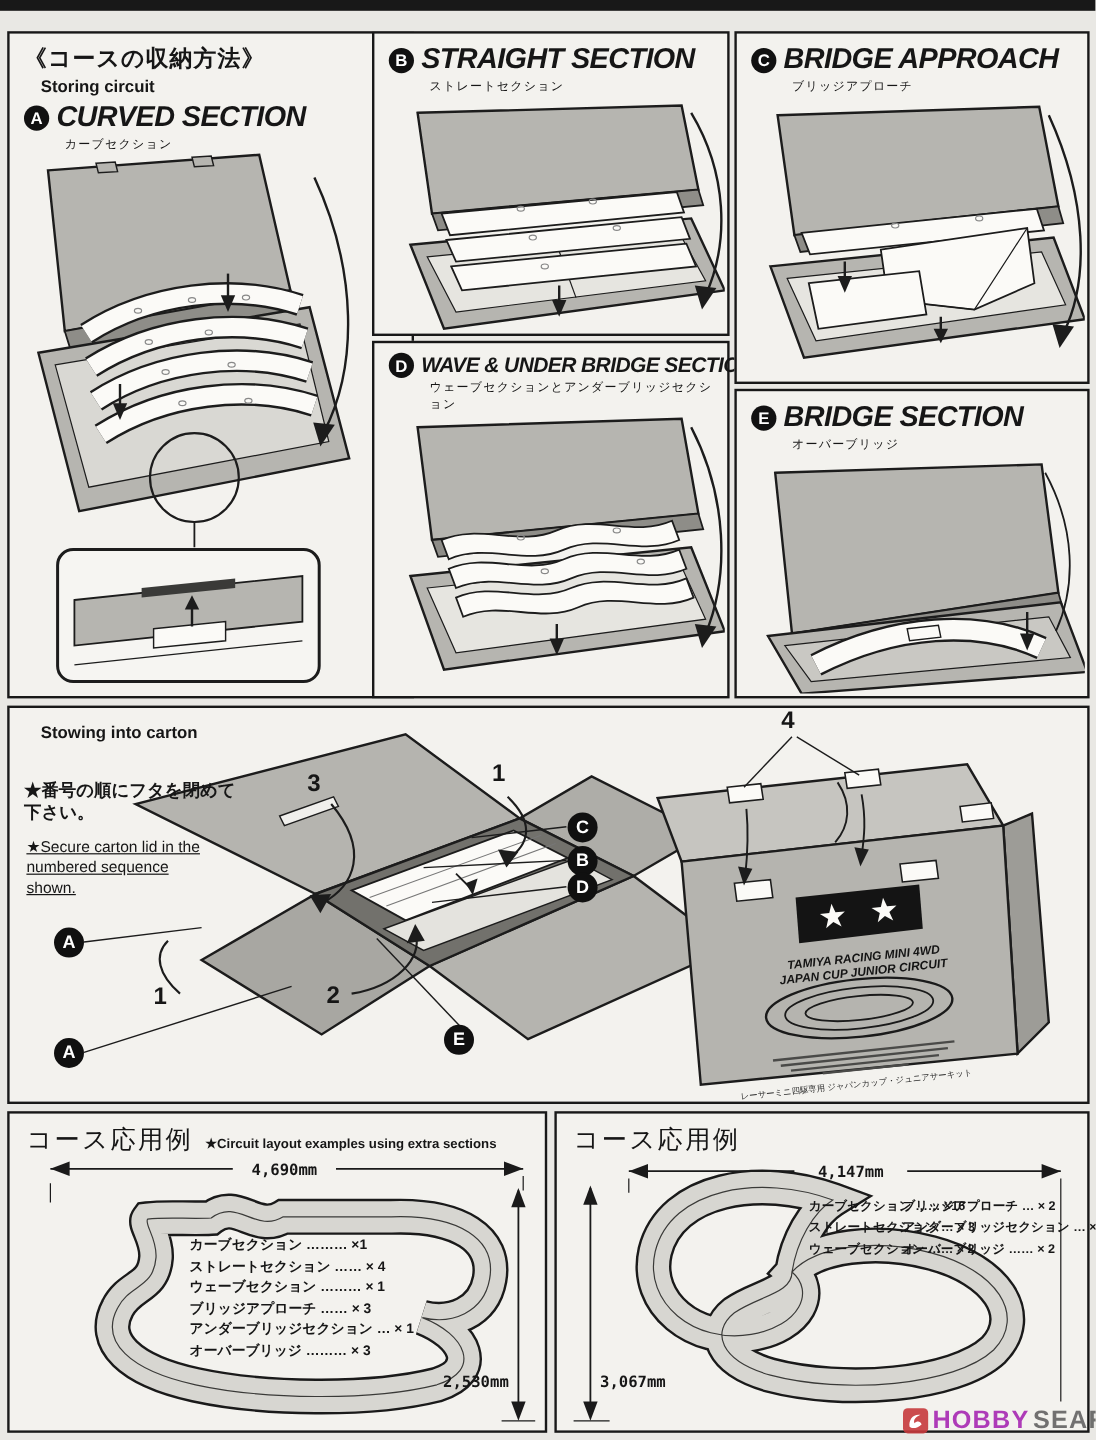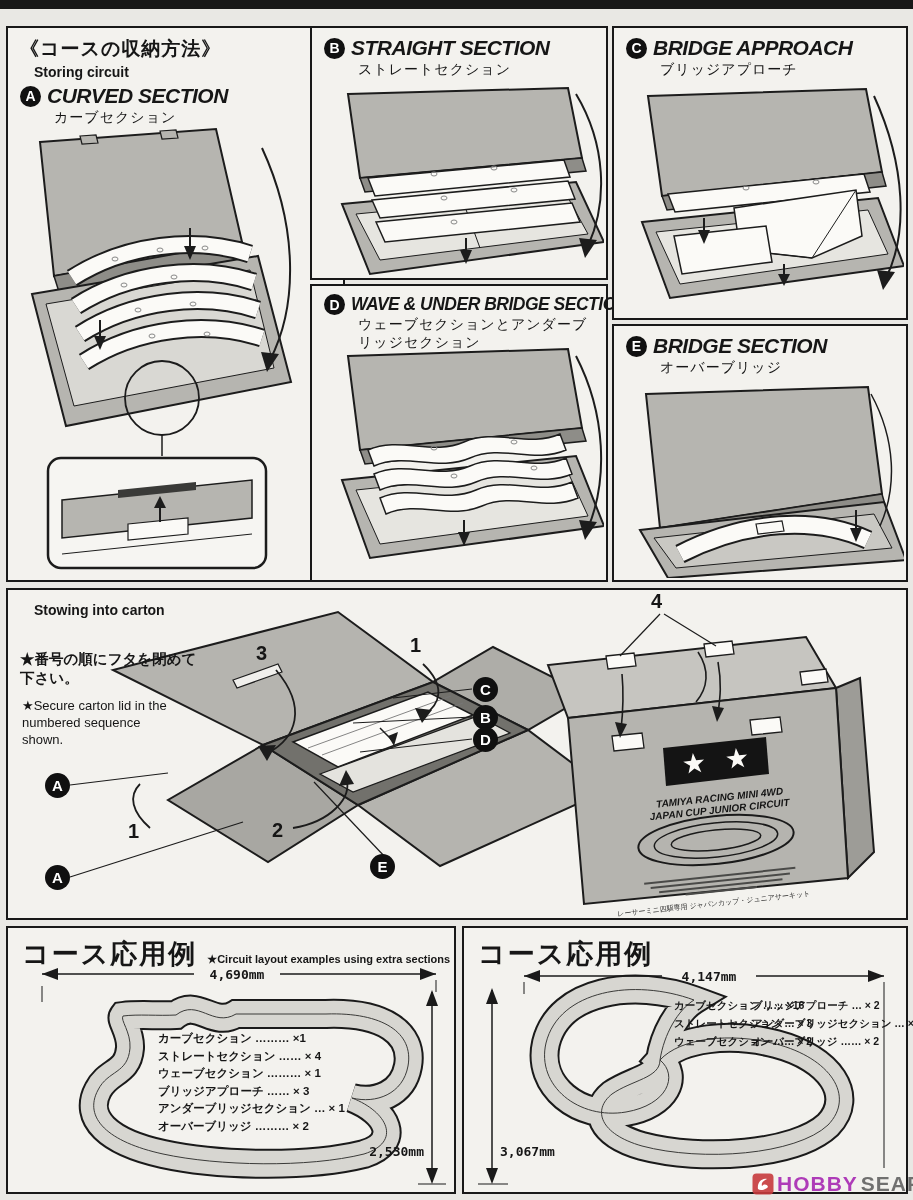--- a/index.html
+++ b/index.html
@@ -14,36 +14,36 @@
   }
   .pad{padding:8px 12px;}
   .jp-big{font-size:19px;font-weight:bold;letter-spacing:1px;}
   .en-sub{font-size:14px;font-weight:bold;margin:2px 0 0 14px;}
   .sec-head{display:flex;align-items:center;gap:6px;margin-top:4px;}
   .badge{
     min-width:21px;height:21px;border-radius:50%;background:#111;color:#fff;
     font-size:14px;font-weight:bold;display:inline-flex;align-items:center;justify-content:center;
     flex:0 0 21px;
   }
-  .sec-title{font-style:italic;font-weight:bold;font-size:21px;letter-spacing:-0.5px;white-space:nowrap;}
+  .sec-title{font-style:italic;font-weight:bold;font-size:24px;letter-spacing:-0.5px;white-space:nowrap;}
   .sec-title.small{font-size:17.5px;}
-  .sec-sub{font-size:14px;margin:1px 0 0 34px;letter-spacing:1px;}
+  .sec-sub{font-size:10px;margin:1px 0 0 34px;letter-spacing:1px;}
   .illu{position:absolute;left:2px;right:2px;bottom:2px;}
   .callout{
     position:absolute;width:25px;height:25px;border-radius:50%;background:#101010;color:#fff;
     font-size:15px;font-weight:bold;display:flex;align-items:center;justify-content:center;z-index:3;
   }
   .numlab{position:absolute;font-size:20px;font-weight:bold;z-index:3;}
   .note-jp{font-size:14.5px;font-weight:bold;line-height:1.3;width:190px;}
   .note-en{font-size:13px;line-height:1.3;width:160px;margin-top:8px;}
   .parts{position:absolute;z-index:3;}
   .parts div{font-size:11.5px;font-weight:bold;line-height:17.5px;white-space:nowrap;}
   .parts.small div{font-size:10.5px;line-height:18px;}
   .lay-title{display:flex;align-items:baseline;gap:10px;}
-  .lay-title .jp{font-size:27px;font-weight:bold;letter-spacing:2px;}
+  .lay-title .jp{font-size:21px;font-weight:normal;letter-spacing:2px;}
   .lay-title .en{font-size:11px;font-weight:bold;}
   .watermark{
     position:absolute;left:752px;top:1170px;height:28px;display:flex;align-items:center;gap:3px;z-index:9;
   }
   .wm-hobby{font-size:21px;font-weight:bold;color:#a21caf;letter-spacing:1px;opacity:.85;}
   .wm-search{font-size:21px;font-weight:bold;color:#5a5a5a;letter-spacing:1px;opacity:.85;}
   svg{display:block;}
 </style>
 </head>
 <body>
@@ -306,21 +306,21 @@
         <rect x="672" y="300" width="72" height="2" fill="#4a4a48"></rect>
       </g>
       <text x="706" y="316" transform="rotate(-6 706 316)" text-anchor="middle" font-size="7" fill="#2a2a2a">レーサーミニ四駆専用 ジャパンカップ・ジュニアサーキット</text>
     </g>
   </svg>
 
   <div style="position:absolute;left:12px;top:10px;z-index:3;">
     <div class="en-sub">Stowing into carton</div>
   </div>
   <div class="note-jp" style="position:absolute;left:12px;top:60px;z-index:3;">★番号の順にフタを閉めて下さい。</div>
-  <div class="note-en" style="position:absolute;left:14px;top:100px;z-index:3;">★Secure carton lid in the numbered sequence shown.</div>
+  <div class="note-en" style="position:absolute;left:14px;top:100px;z-index:3;text-decoration:underline;">★Secure carton lid in the numbered sequence shown.</div>
 
   <div class="numlab" style="left:248px;top:52px;">3</div>
   <div class="numlab" style="left:402px;top:44px;">1</div>
   <div class="numlab" style="left:120px;top:230px;">1</div>
   <div class="numlab" style="left:264px;top:229px;">2</div>
   <div class="numlab" style="left:643px;top:0px;">4</div>
 
   <div class="callout" style="left:465px;top:87px;">C</div>
   <div class="callout" style="left:465px;top:115px;">B</div>
   <div class="callout" style="left:465px;top:137px;">D</div>
@@ -356,21 +356,21 @@
       <path d="M410,256 H438" stroke="#1a1a1a" stroke-width="1"></path>
       <text x="416" y="228" text-anchor="end" font-family="DejaVu Sans Mono, monospace" font-size="13" font-weight="bold" fill="#161616">2,530mm</text>
     </g>
   </svg>
   <div class="parts" style="left:150px;top:102px;">
     <div>カーブセクション ……… ×1</div>
     <div>ストレートセクション …… × 4</div>
     <div>ウェーブセクション ……… × 1</div>
     <div>ブリッジアプローチ …… × 3</div>
     <div>アンダーブリッジセクション … × 1</div>
-    <div>オーバーブリッジ ……… × 2</div>
+    <div>オーバーブリッジ ……… × 3</div>
   </div>
 </div>
 
 <div class="box" style="left:462px;top:926px;width:446px;height:268px;">
   <div class="lay-title" style="position:absolute;left:14px;top:8px;z-index:3;">
     <span class="jp">コース応用例</span>
   </div>
   <svg style="position:absolute;left:0;top:0;" width="442" height="264" viewBox="0 0 442 264">
     <path d="M230,72 C170,50 95,62 82,115 C72,158 115,192 162,184 C203,177 215,148 196,132 C216,110 266,104 312,116 C366,130 392,168 364,197 C332,227 238,234 178,218 C136,206 128,182 148,166 C168,152 196,150 196,132 C200,106 214,82 230,72 Z" fill="none" stroke="#1a1a1a" stroke-width="30"></path>
     <path d="M230,72 C170,50 95,62 82,115 C72,158 115,192 162,184 C203,177 215,148 196,132 C216,110 266,104 312,116 C366,130 392,168 364,197 C332,227 238,234 178,218 C136,206 128,182 148,166 C168,152 196,150 196,132 C200,106 214,82 230,72 Z" fill="none" stroke="#d7d6d1" stroke-width="26"></path>

